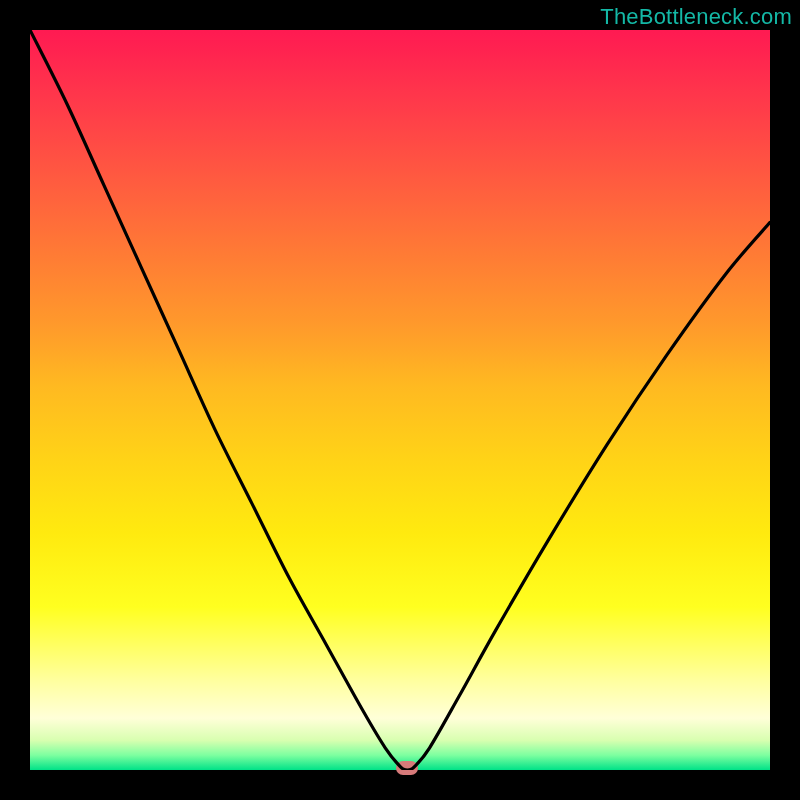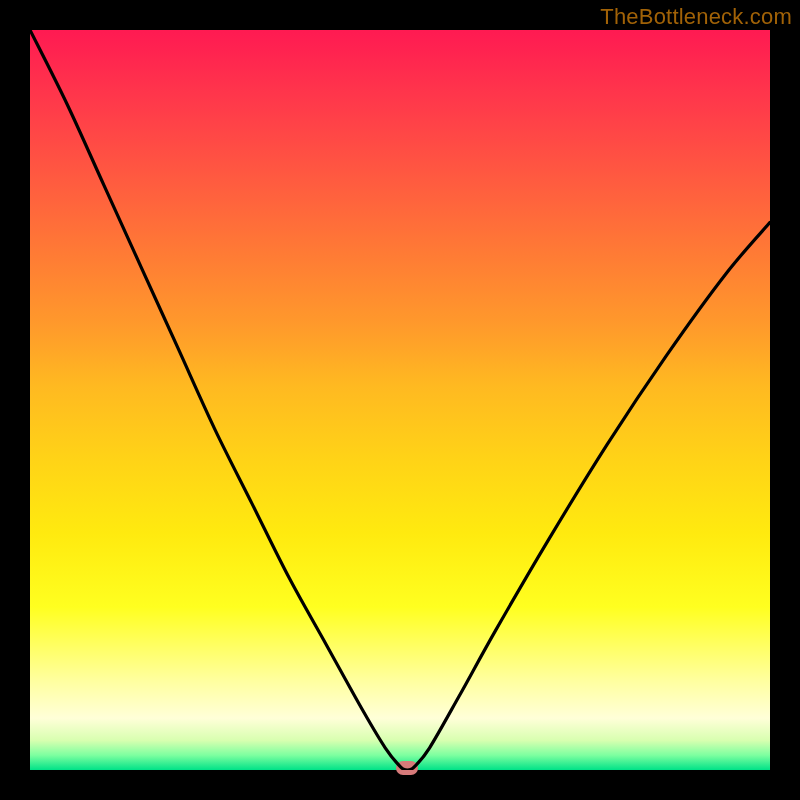--- a/index.html
+++ b/index.html
@@ -41,21 +41,21 @@
       #ffffd8 93%,
       #d8ffb0 96%,
       #7dffa0 98%,
       #00e288 100%
     );
   }
   .watermark {
     position: absolute;
     top: 4px;
     right: 8px;
-    color: #a16207;
+    color: #14b8a6;
     font-size: 22px;
     font-weight: 500;
     letter-spacing: 0.2px;
     z-index: 5;
   }
   svg.curve {
     position: absolute;
     left: 30px;
     top: 30px;
     width: 740px;

